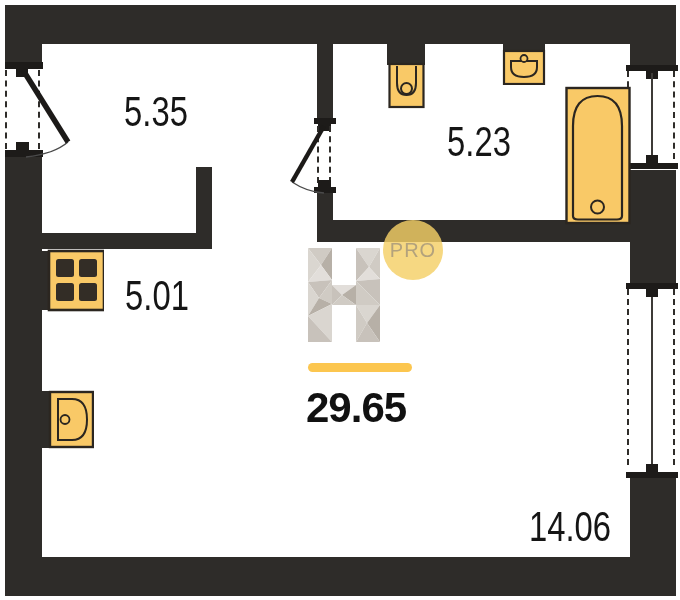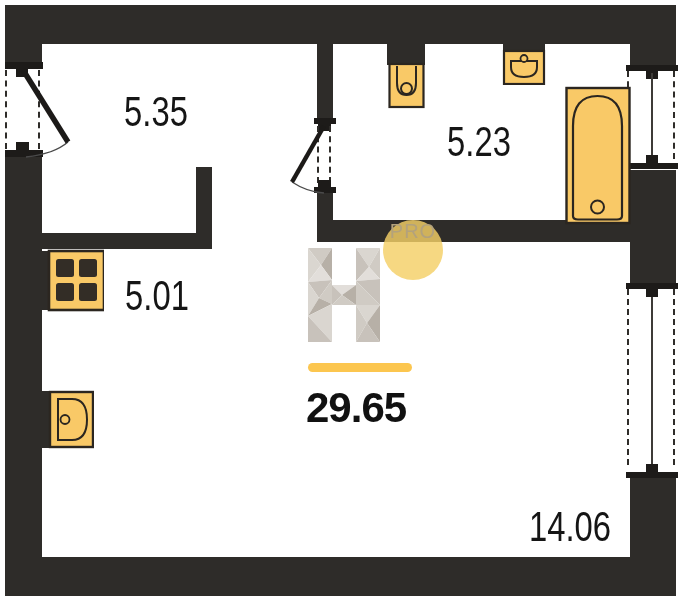--- a/index.html
+++ b/index.html
@@ -11,21 +11,21 @@
   .dash{position:absolute;width:0;border-left:2px dashed #2e2c29;}
   .mullion{position:absolute;width:2px;background:#3d3b38;}
   .fix{position:absolute;}
   .area-label{position:absolute;font-size:42px;font-weight:400;color:#151515;
               white-space:nowrap;transform:translateX(-50%) scaleX(0.78);}
   .total-label{position:absolute;left:306px;top:384px;font-size:42px;font-weight:700;
                color:#111111;letter-spacing:-1px;white-space:nowrap;text-align:right;}
   .accent-bar{position:absolute;left:308px;top:363px;width:104px;height:9px;
               border-radius:4.5px;background:#fcc64f;}
   .badge{position:absolute;left:383px;top:220px;width:60px;height:60px;border-radius:50%;
-         background:rgba(244,208,102,0.82);display:flex;align-items:flex-start;justify-content:center;}
+         background:rgba(244,208,102,0.82);display:flex;align-items:center;justify-content:center;}
   .badge span{font-size:20px;font-weight:400;color:#b3a27c;letter-spacing:1px;}
   svg{display:block;}
 </style>
 </head>
 <body>
 
 <div class="plan">
 
   <div class="wall" style="left:5px;top:5px;width:671px;height:39px"></div>
   <div class="wall" style="left:5px;top:5px;width:37px;height:57px"></div>

